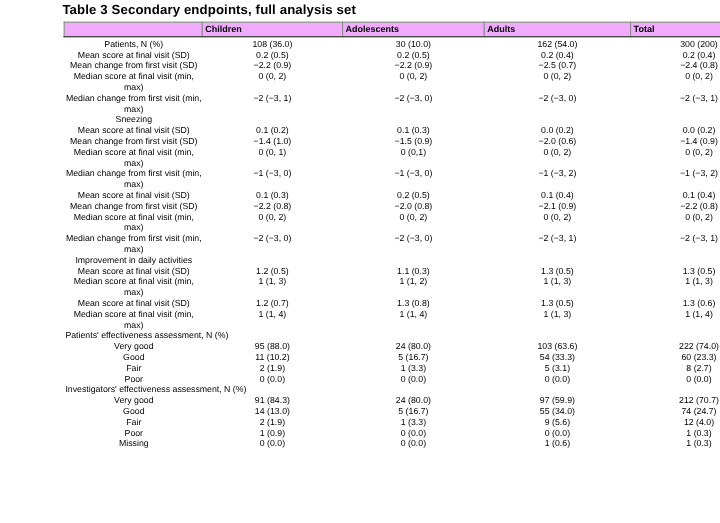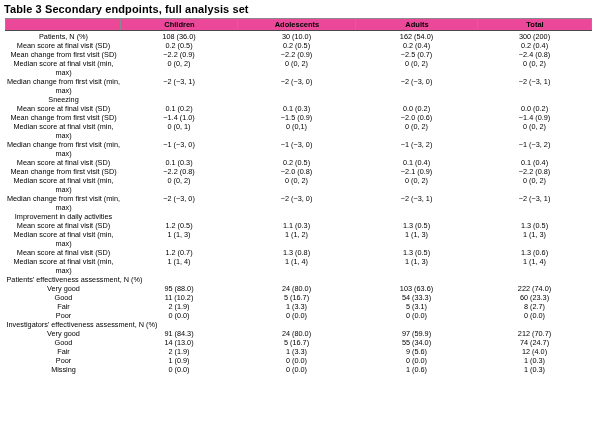--- a/index.html
+++ b/index.html
@@ -5,21 +5,21 @@
   * { box-sizing: border-box; }
   html, body { margin: 0; padding: 0; }
   body {
     width: 600px;
     height: 436px;
     background: #ffffff;
     font-family: "Liberation Sans", sans-serif;
     color: #000000;
     overflow: hidden;
   }
-  .page { width: 600px; height: 387px; position: relative; }
+  .page { width: 600px; height: 387px; position: relative; padding-left: 48px; }
   .table-title {
     font-size: 11px;
     font-weight: bold;
     padding: 3px 0 2px 4px;
     letter-spacing: 0.1px;
     white-space: nowrap;
   }
   table.endpoints {
     border-collapse: collapse;
     table-layout: fixed;
@@ -30,25 +30,25 @@
   col.c-label { width: 115px; }
   col.c-children { width: 117px; }
   col.c-adolescents { width: 118px; }
   col.c-adults { width: 122px; }
   col.c-total { width: 114px; }
   thead th {
     border: 1px solid #8a8a8a;
     border-bottom-color: #4a4a4a;
     font-size: 7.5px;
     font-weight: bold;
-    text-align: center;
+    text-align: left;
     padding: 1px 1px 1px 2px;
     height: 12px;
     white-space: nowrap;
-    background: #ec4899;
+    background: #f0abfc;
   }
   tbody td {
     font-size: 7.3px;
     line-height: 9px;
     vertical-align: top;
     padding: 0;
   }
   tbody td.lbl {
     text-align: center;
     padding-left: 1px;

